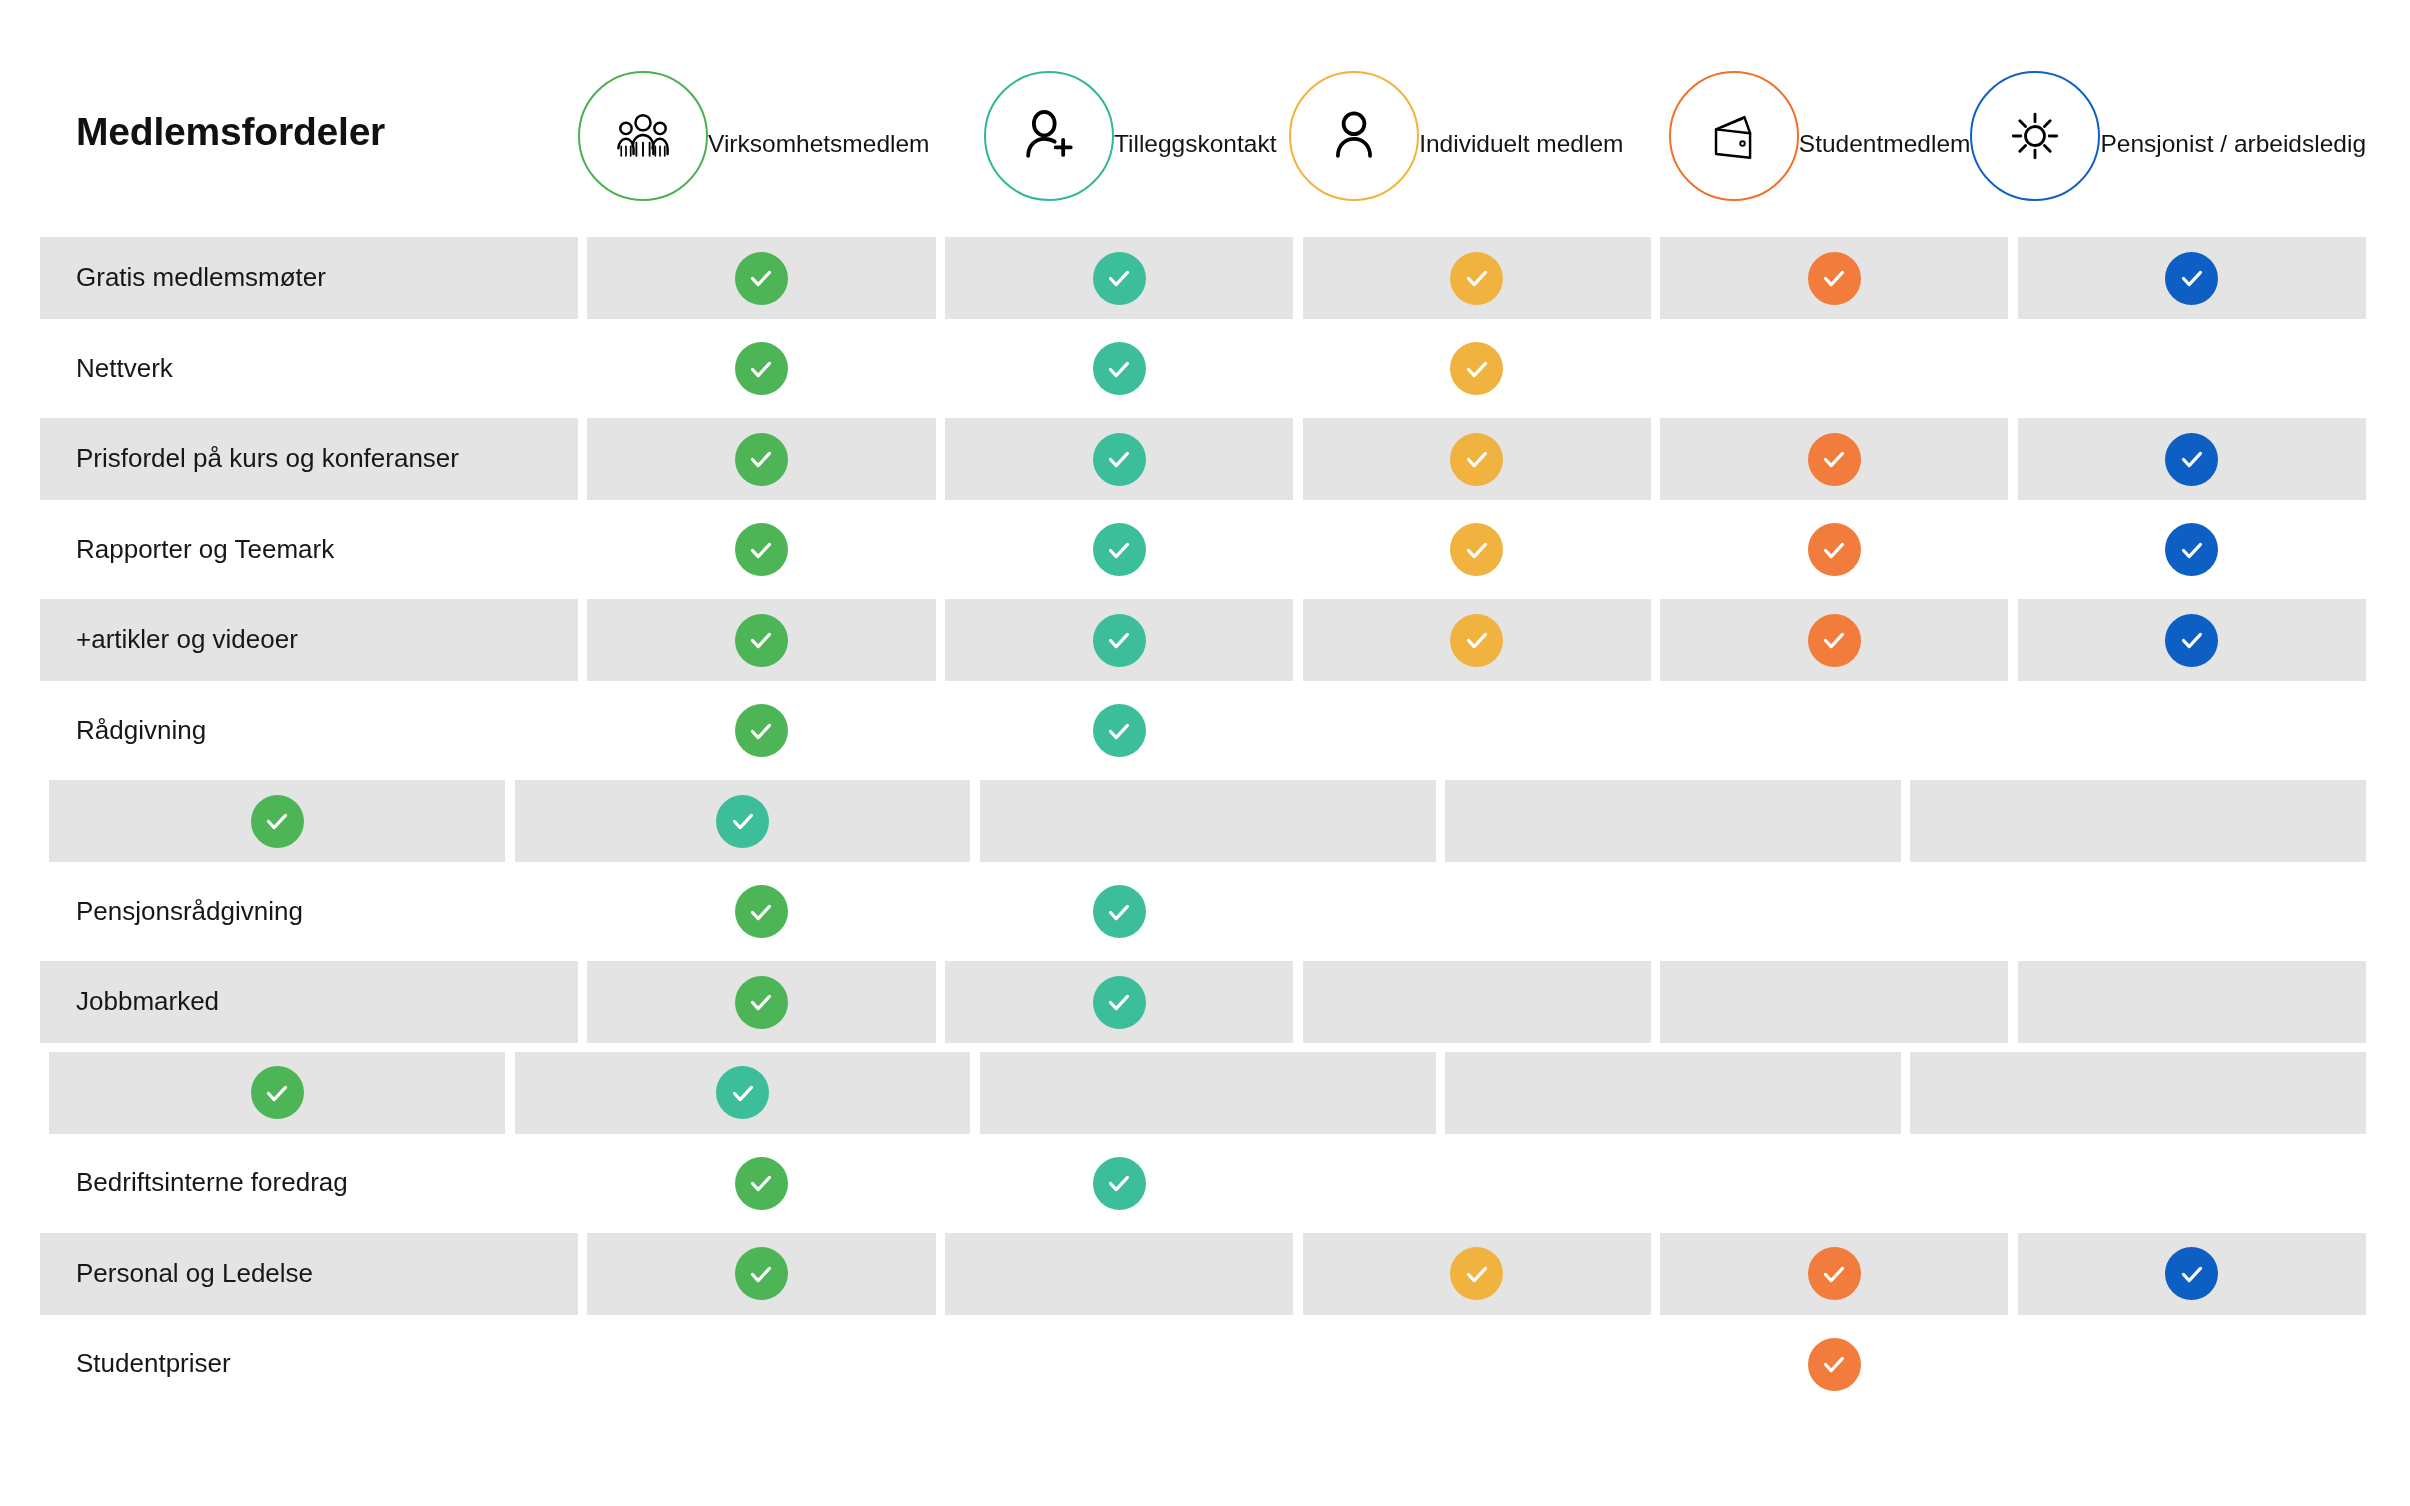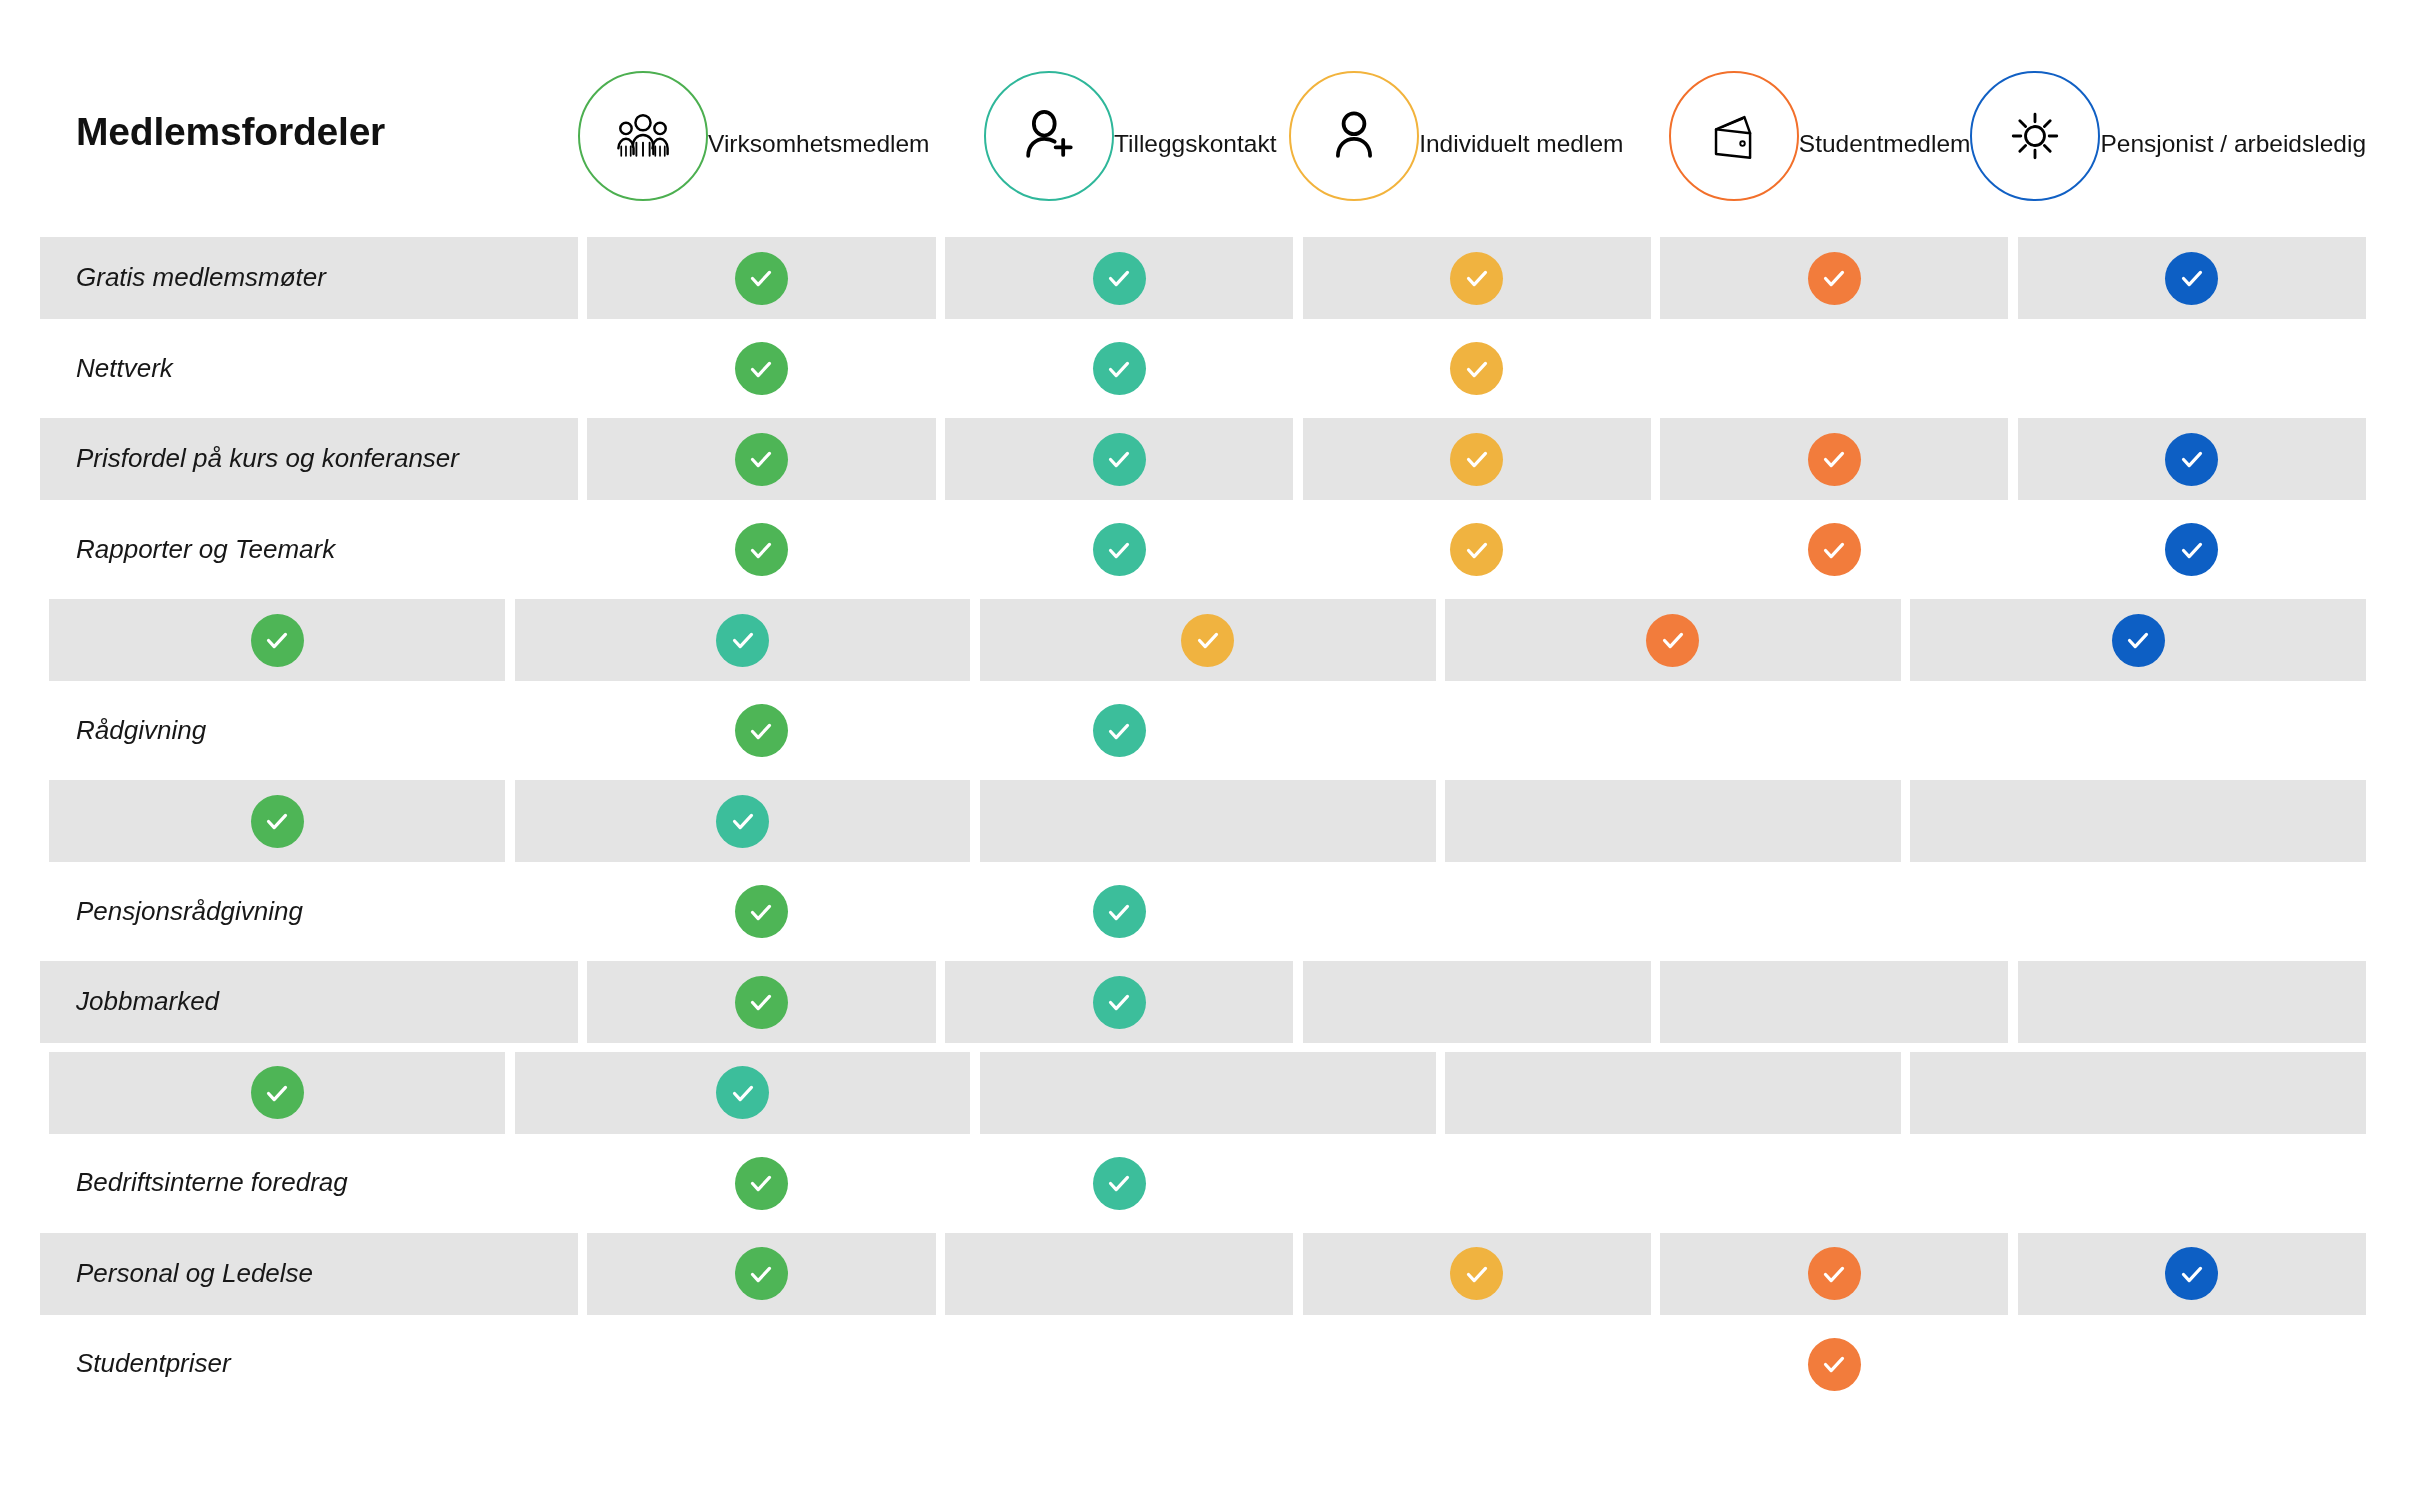--- a/index.html
+++ b/index.html
@@ -84,21 +84,20 @@
     left: 40px;
     top: 237px;
     width: 2326px;
   }
 
   .row {
     display: flex;
     height: 82px;
     margin-bottom: 8.5px;
     align-items: stretch;
-    font-style: italic;
   }
 
   .cell {
     box-sizing: border-box;
     display: flex;
     align-items: center;
     justify-content: center;
   }
   .cell.shaded { background: #e4e4e4; }
 
@@ -347,20 +346,23 @@
         </div>
         <div class="cell cell-data">
           <div class="check" style="background: rgb(13, 95, 196);">
             <svg width="32" height="32" viewBox="0 0 34 34">
               <path d="M8 17.5l6 6.5L26 11" fill="none" stroke="#ffffff" stroke-width="3.4" stroke-linecap="round" stroke-linejoin="round"></path>
             </svg>
           </div>
         </div>
       </div>
       <div class="row">
+        <div class="cell cell-label shaded">
+          <span>+artikler og videoer</span>
+        </div>
         <div class="cell cell-data shaded">
           <div class="check" style="background: rgb(78, 181, 86);">
             <svg width="32" height="32" viewBox="0 0 34 34">
               <path d="M8 17.5l6 6.5L26 11" fill="none" stroke="#ffffff" stroke-width="3.4" stroke-linecap="round" stroke-linejoin="round"></path>
             </svg>
           </div>
         </div>
         <div class="cell cell-data shaded">
           <div class="check" style="background: rgb(60, 190, 155);">
             <svg width="32" height="32" viewBox="0 0 34 34">

